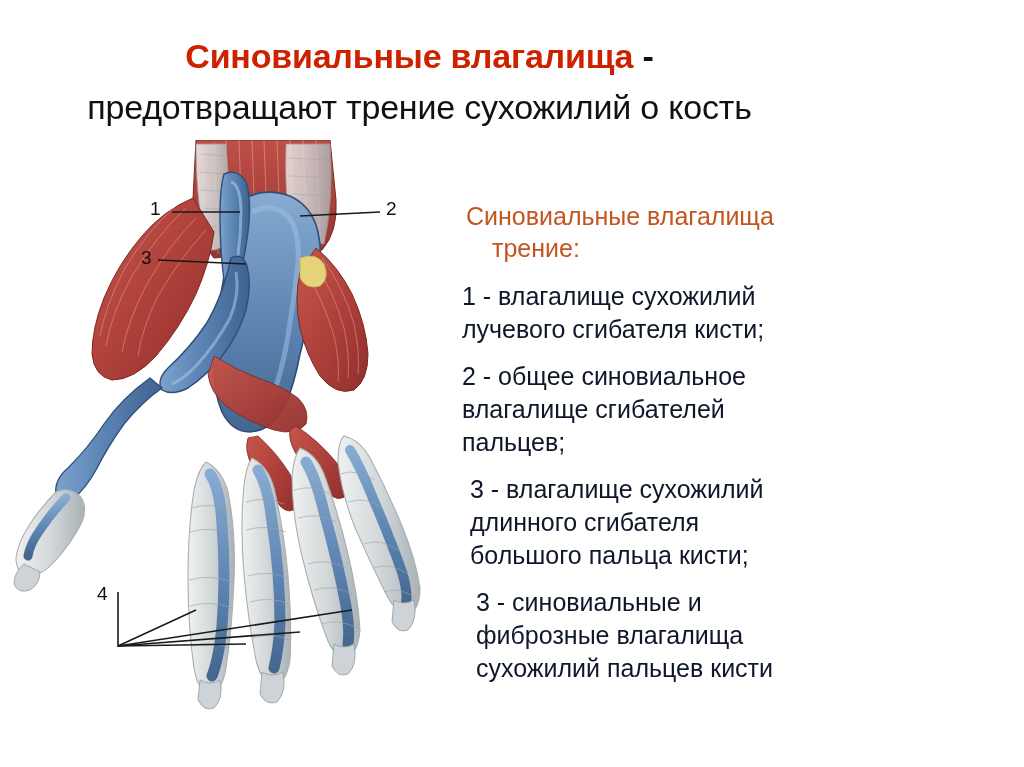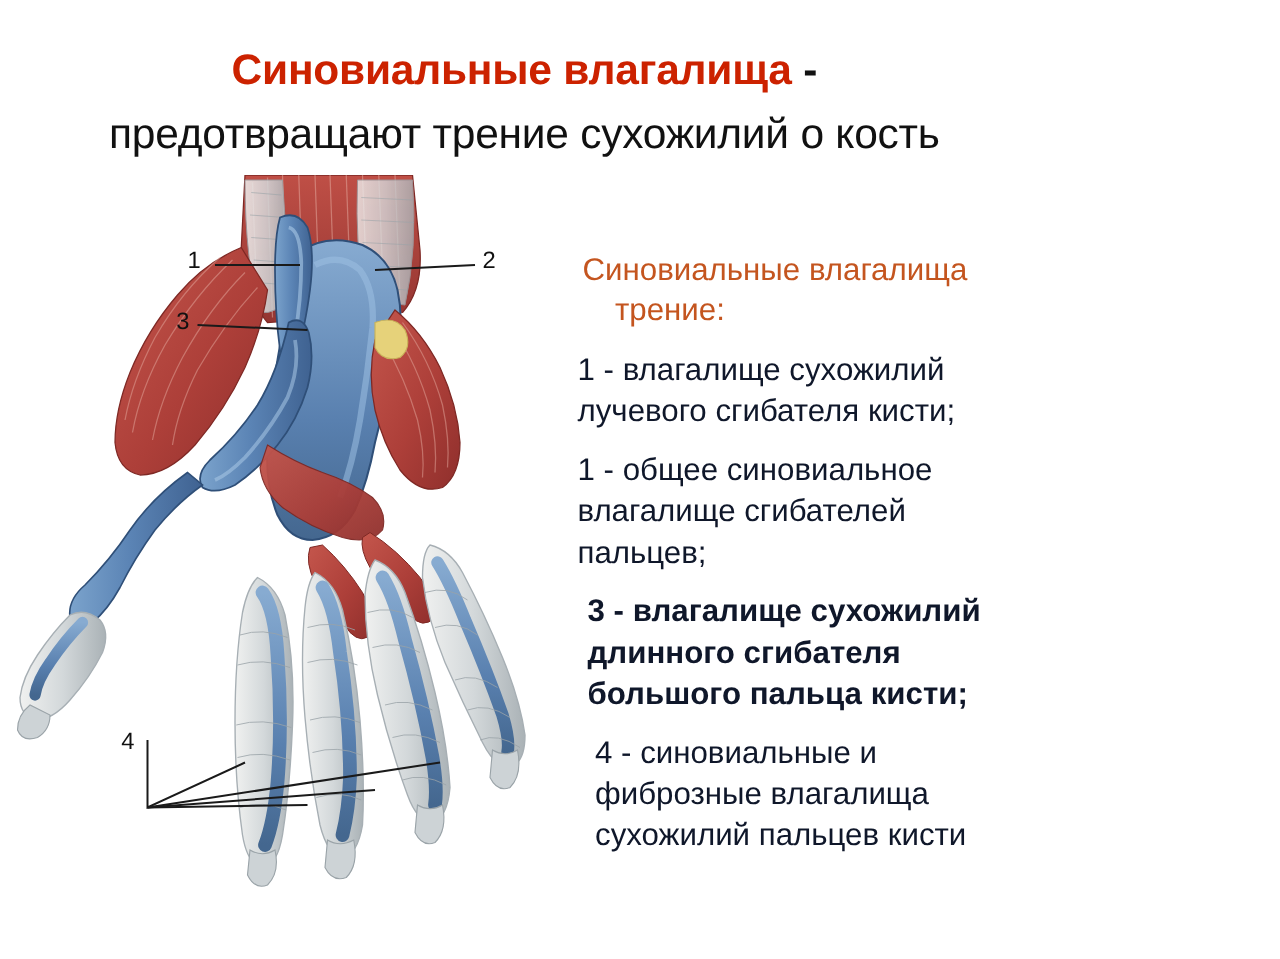--- a/index.html
+++ b/index.html
@@ -61,21 +61,21 @@
     display: block;
     padding-left: 26px;
   }
   .legend-item {
     color: #0f172a;
     font-size: 25px;
     line-height: 33px;
     margin-bottom: 14px;
     white-space: pre-line;
   }
-  .legend-item.indent1 { padding-left: 8px; font-weight: bold; }
+  .legend-item.indent1 { padding-left: 8px; }
   .legend-item.indent2 { padding-left: 14px; }
 
   
   .figure {
     position: absolute;
     left: 0;
     top: 140px;
     width: 460px;
     height: 627px;
   }
@@ -305,22 +305,22 @@
   <span class="leader-num" style="left:97px;  top:443px;">4</span>
 </div>
 
 <div class="legend">
   <div class="legend-heading">
     <span>Синовиальные влагалища</span>
     <span class="l2">трение:</span>
   </div>
   <div class="legend-item">1 - влагалище сухожилий
 лучевого сгибателя кисти;</div>
-  <div class="legend-item">1 - общее синовиальное
+  <div class="legend-item">2 - общее синовиальное
 влагалище сгибателей
 пальцев;</div>
   <div class="legend-item indent1"> 3 - влагалище сухожилий
 длинного сгибателя
 большого пальца кисти;</div>
-  <div class="legend-item indent2">4 - синовиальные и
+  <div class="legend-item indent2">3 - синовиальные и
 фиброзные влагалища
 сухожилий пальцев кисти</div>
 </div>
 
 </body></html>

